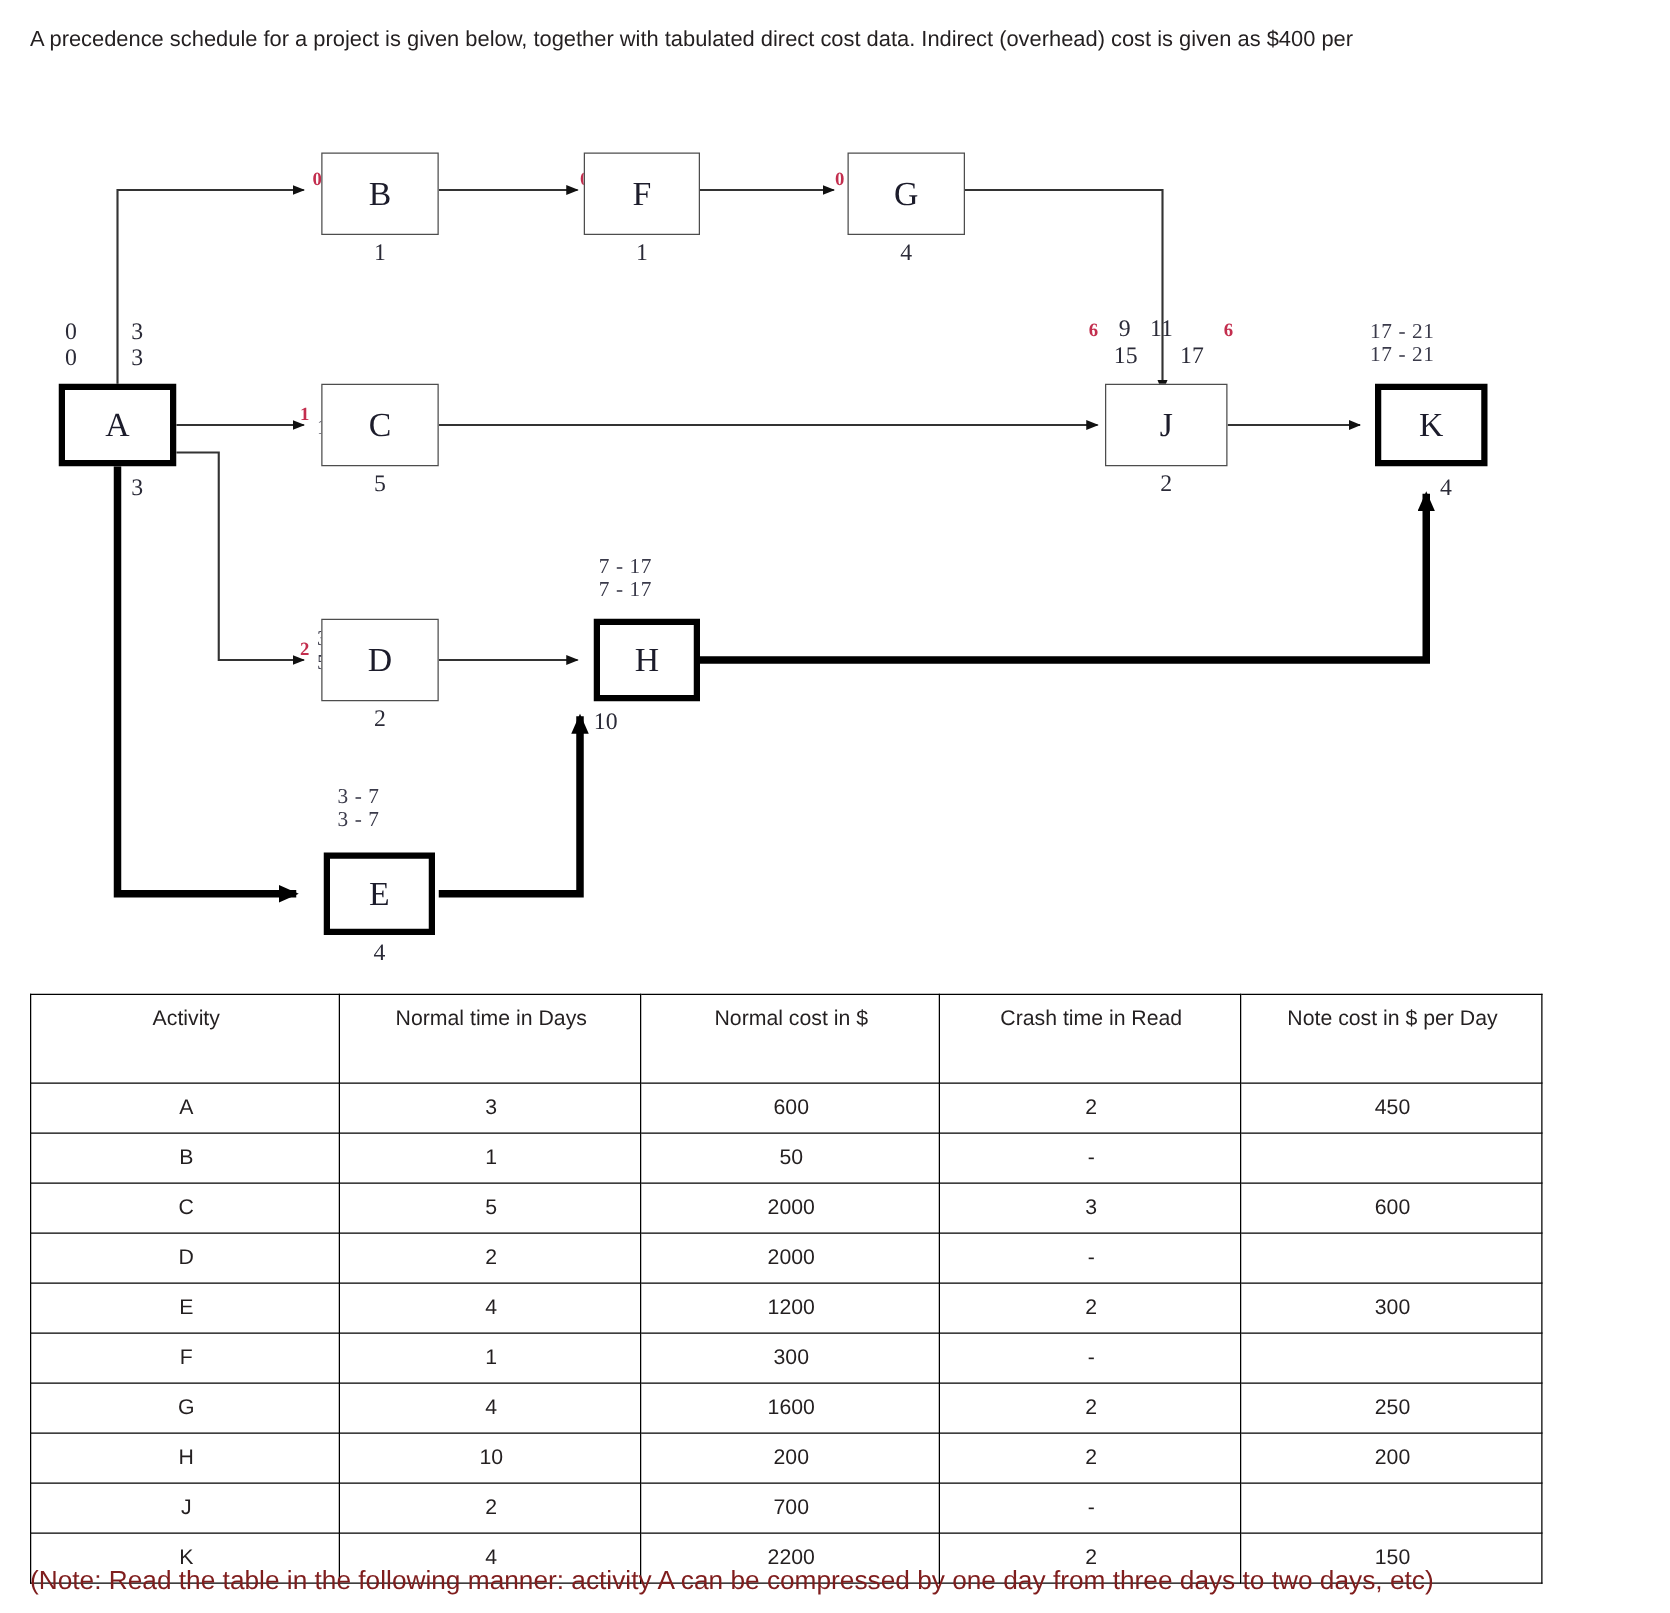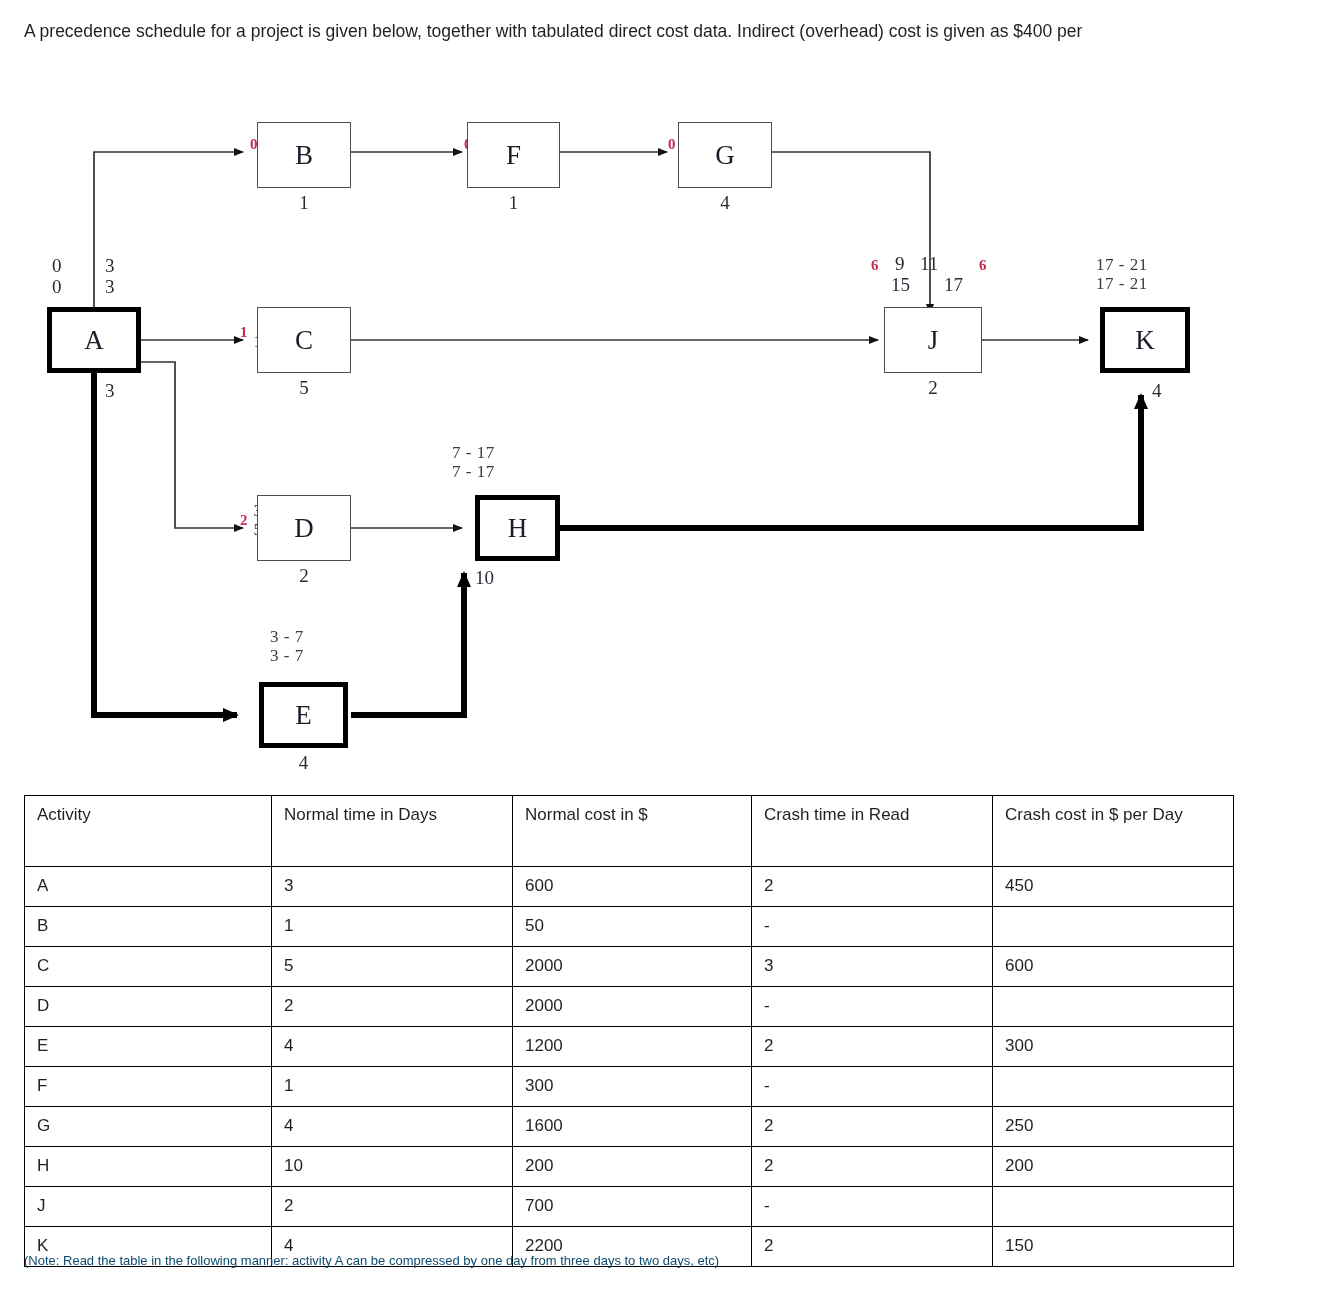--- a/index.html
+++ b/index.html
@@ -120,40 +120,40 @@
     top: 795px;
     width: 1094px;
     border-collapse: collapse;
     table-layout: fixed;
     font-size: 17px;
     color: #231f20;
   }
   #cost-table td, #cost-table th {
     border: 1.6px solid #000000;
     padding: 7px 10px 9px 12px;
-    text-align: left;
+    text-align: center;
     font-weight: normal;
     vertical-align: top;
     line-height: 23px;
   }
   #cost-table tr.head-row td { height: 54px; }
   #cost-table tr.body-row td { height: 21px; }
   .col-activity   { width: 224px; }
   .col-normaltime { width: 218px; }
   .col-normalcost { width: 216px; }
   .col-crashtime  { width: 218px; }
   .col-crashcost  { width: 218px; }
 
   
   #note-text {
     position: absolute;
     left: 24px;
     top: 1253px;
-    font-size: 13px;
-    color: #0c4a6e;
+    font-size: 21px;
+    color: #7f1d1d;
     white-space: nowrap;
   }
 </style>
 </head>
 <body>
 
 <div id="intro-text">A precedence schedule for a project is given below, together with tabulated direct cost data. Indirect (overhead) cost is given as $400 per</div>
 
 <div id="diagram">
 
@@ -259,21 +259,21 @@
   <div class="edge-num" style="left:1152px; top:325px;">4</div>
 
   <div class="node-head" style="left:240px; top:446px;">
     <span class="nh-side spacer-l">2</span><span class="nh-rows"><span class="r1">3  -  5</span><span class="r2">5  -  7</span></span><span class="nh-side spacer-r">2</span>
   </div>
   <div class="node" style="left:257px; top:440px; width:94px; height:66px;">
     <span>D</span>
   </div>
   <div class="node-dur" style="left:257px; top:510px; width:94px;">2</div>
 
-  <div class="node-head" style="left:452px; top:388px;">
+  <div class="node-head" style="left:479px; top:388px;">
     <span class="nh-rows"><span class="r1">7  -  17</span><span class="r2">7  -  17</span></span>
   </div>
   <div class="node critical" style="left:475px; top:440px; width:85px; height:66px;">
     <span>H</span>
   </div>
   <div class="edge-num" style="left:475px; top:512px;">10</div>
 
   <div class="node-head" style="left:270px; top:572px;">
     <span class="nh-rows"><span class="r1">3  -  7</span><span class="r2">3  -  7</span></span>
   </div>
@@ -284,21 +284,21 @@
 
 </div>
 
 <table id="cost-table">
   <tbody>
     <tr class="head-row">
       <td class="col-activity">Activity</td>
       <td class="col-normaltime">Normal time in Days</td>
       <td class="col-normalcost">Normal cost in $</td>
       <td class="col-crashtime">Crash time in Read</td>
-      <td class="col-crashcost">Crash cost in $ per Day</td>
+      <td class="col-crashcost">Note cost in $ per Day</td>
     </tr>
 
     <tr class="body-row">
       <td>A</td>
       <td>3</td>
       <td>600</td>
       <td>2</td>
       <td>450</td>
     </tr>
     <tr class="body-row">

